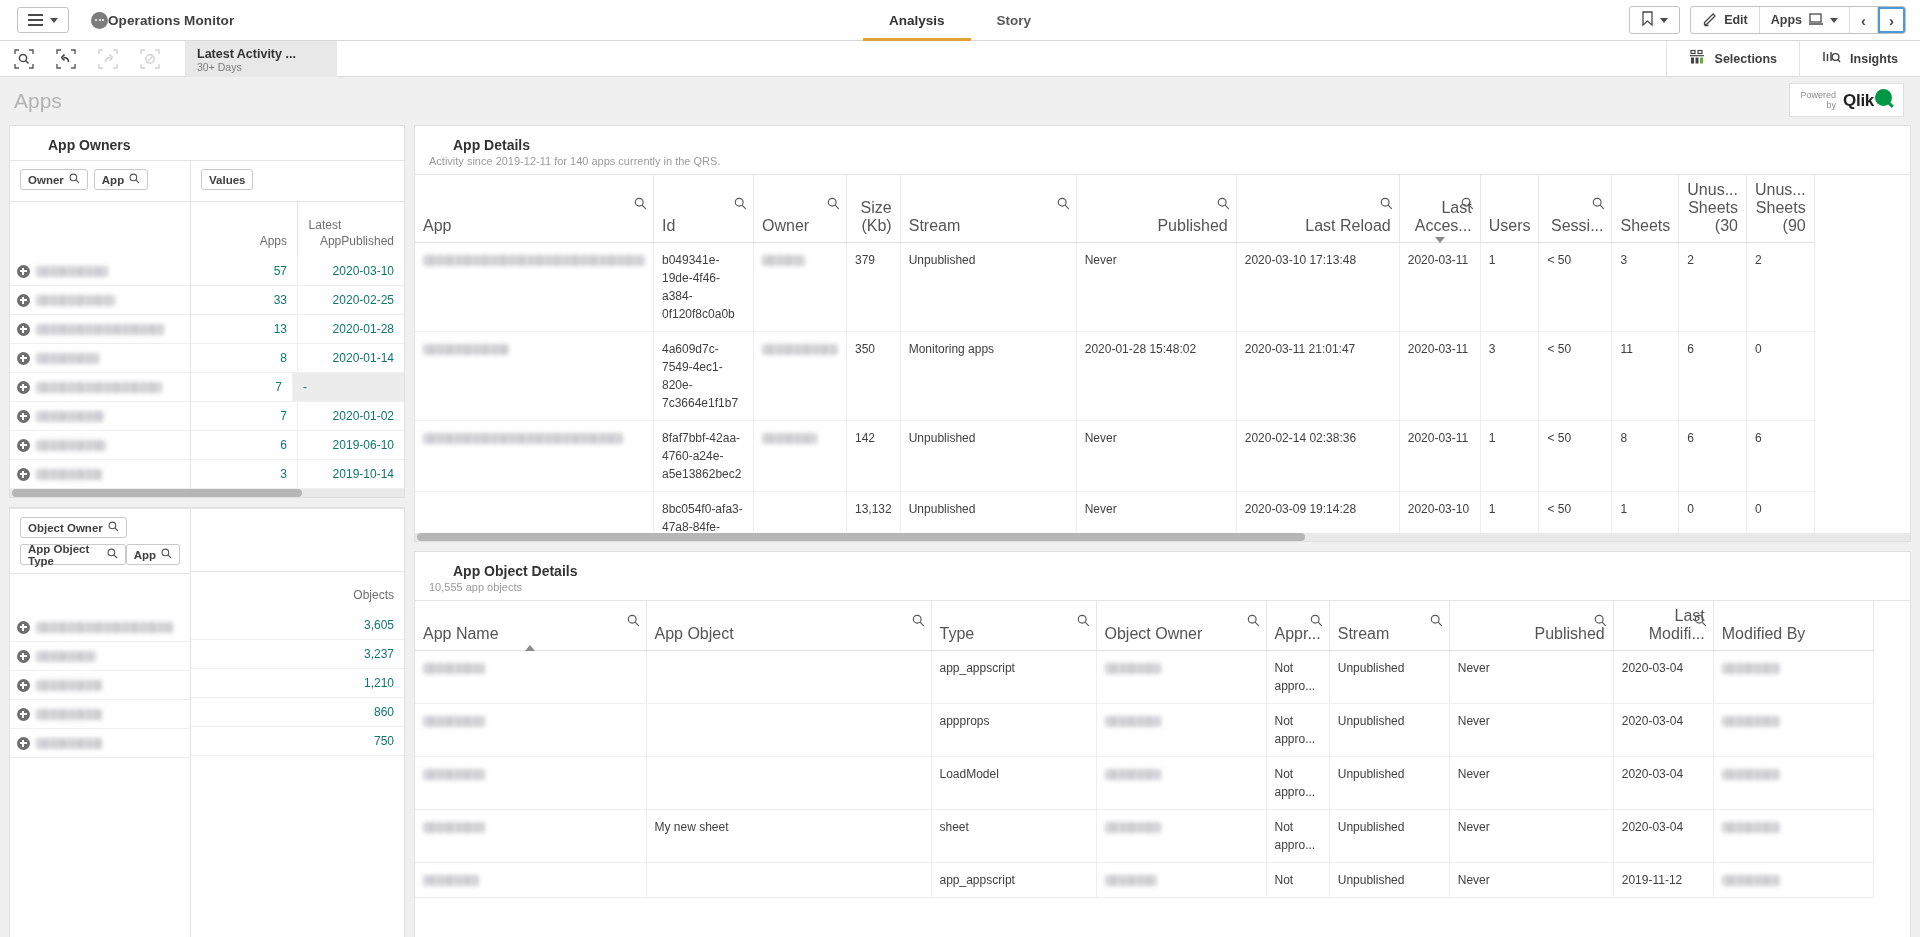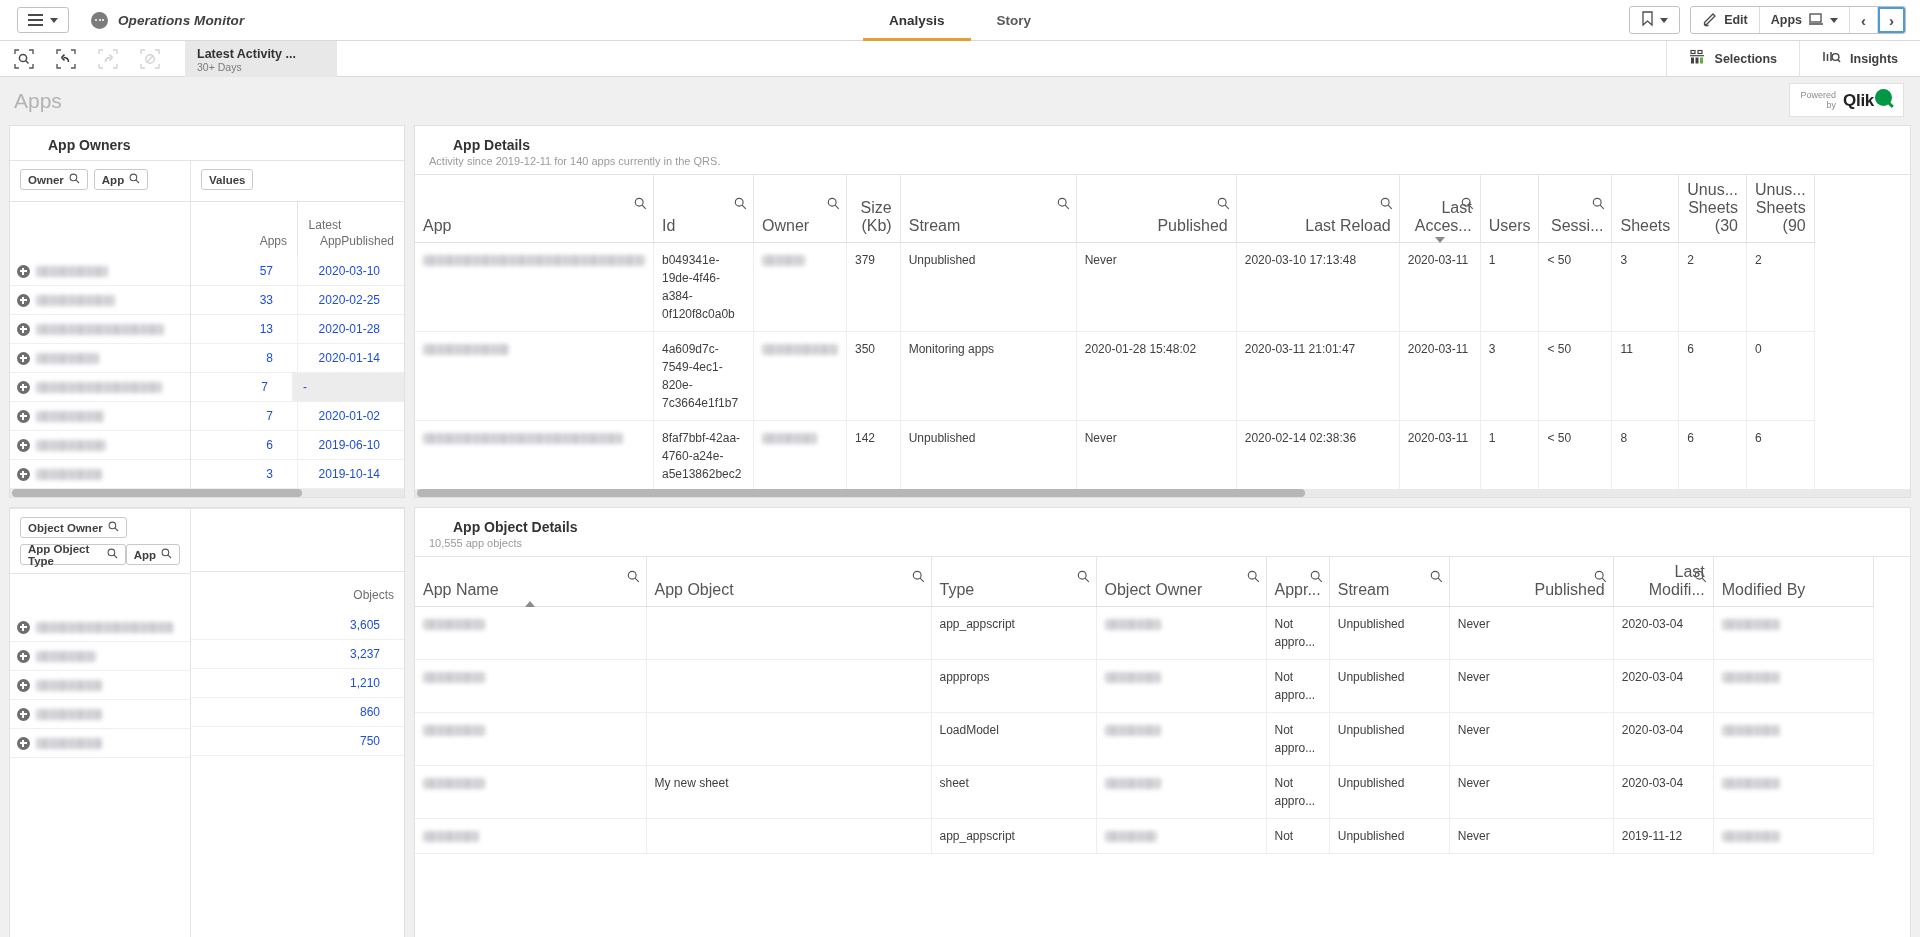--- a/index.html
+++ b/index.html
@@ -18,21 +18,21 @@
   .topbar { height: 41px; background:#fff; border-bottom:1px solid #d9d9d9;
             display:flex; align-items:center; position:relative; }
   .hamburger { margin-left:17px; width:52px; height:26px; border:1px solid #c2c2c2;
     border-radius:3px; display:flex; align-items:center; justify-content:center; gap:7px; background:#fff; cursor:pointer;}
   .ham-lines { display:flex; flex-direction:column; gap:3px; }
   .ham-lines i { display:block; width:15px; height:2px; background:#4a4a4a; }
   .caret-d { width:0;height:0;border-left:4px solid transparent;border-right:4px solid transparent;border-top:5px solid #4a4a4a;}
   .appdot { width:17px;height:17px;border-radius:50%;background:#7c7c7c;margin-left:22px;
             display:flex;align-items:center;justify-content:center;gap:1.5px;}
   .appdot i{width:2px;height:2px;border-radius:50%;background:#fff;display:block;}
-  .apptitle { margin-left:10px; font-size:13.5px; font-weight:bold; color:#404040; letter-spacing:.1px;font-style:italic;}
+  .apptitle { font-size:13.5px; font-weight:bold; color:#404040; letter-spacing:.1px;}
   .navtabs { position:absolute; left:50%; transform:translateX(-50%); display:flex; gap:0; height:41px;}
   .navtab { padding:0 26px; line-height:41px; font-size:13.5px; font-weight:bold; color:#595959; cursor:pointer;}
   .navtab.active { color:#333; border-bottom:3px solid #e0a135; }
   .tb-right { margin-left:auto; display:flex; align-items:center; padding-right:14px; gap:10px;}
   .btngrp { display:flex; border:1px solid #c2c2c2; border-radius:3px; overflow:hidden; height:28px; background:#fff;}
   .btngrp > div { display:flex; align-items:center; justify-content:center; padding:0 11px;
      border-right:1px solid #dcdcdc; font-size:12.5px; font-weight:bold; color:#404040; cursor:pointer; gap:6px;}
   .btngrp > div:last-child { border-right:none; }
   .btn-next { background:#fff; box-shadow: inset 0 0 0 2px #4b9bd6; }
   .chev { font-size:15px; color:#4a4a4a; font-weight:bold; }
@@ -84,21 +84,21 @@
   .pv-subhead .cell span{ display:block; }
   .pv-rows { flex:1; overflow:hidden; }
   .pv-row { height:29px; display:flex; align-items:center; border-bottom:1px solid #efefef; font-size:12px;}
   .pv-row .exp { width:26px; display:flex; justify-content:center; }
   .plus { width:13px;height:13px;border-radius:50%;background:#6e6e6e;position:relative;display:inline-block;}
   .plus::before,.plus::after{content:"";position:absolute;background:#fff;}
   .plus::before{left:3px;top:5.8px;width:7px;height:1.6px;}
   .plus::after{top:3px;left:5.7px;height:7px;width:1.6px;}
   .pv-valrow { height:29px; display:flex; border-bottom:1px solid #efefef;}
   .pv-valrow .c { flex:1; display:flex; align-items:center; justify-content:flex-end;
-     padding-right:24px; font-size:12px; color:#1d4ed8; border-right:1px solid #efefef;}
+     padding-right:10px; font-size:12px; color:#0f766e; border-right:1px solid #efefef;}
   .pv-valrow .c:last-child{border-right:none;}
   .pv-valrow .c.na { background:#ececec; justify-content:flex-start; padding-left:10px; }
 
   
   .tbl-wrap { flex:1; overflow:hidden; border-top:1px solid #e4e4e4; position:relative;}
   table.dt { border-collapse:collapse; table-layout:fixed; }
   table.dt th { border-right:1px solid #e6e6e6; border-bottom:1px solid #e0e0e0;
      font-weight:normal; font-size:16px; color:#555; vertical-align:bottom; padding:6px 8px 7px 8px;
      position:relative; height:46px; background:#fff;}
   table.dt th .srch { position:absolute; right:6px; top:50%; margin-top:-13px; }
@@ -486,21 +486,21 @@
                 <div class="c">750</div>
               </div>
             </div>
         </div>
       </div>
     </div>
   </div>
 
   <div class="col-right">
 
-    <div class="card" style="height:373px;">
+    <div class="card" style="height:417px;">
       <div class="card-h">
         <h3>App Details</h3>
         <p>Activity since 2019-12-11 for 140 apps currently in the QRS.</p>
       </div>
       <div class="tbl-wrap">
         <table class="dt" id="app-details-table">
             <colgroup>
               <col style="width:231px">
               <col style="width:100px">
               <col style="width:73px">

